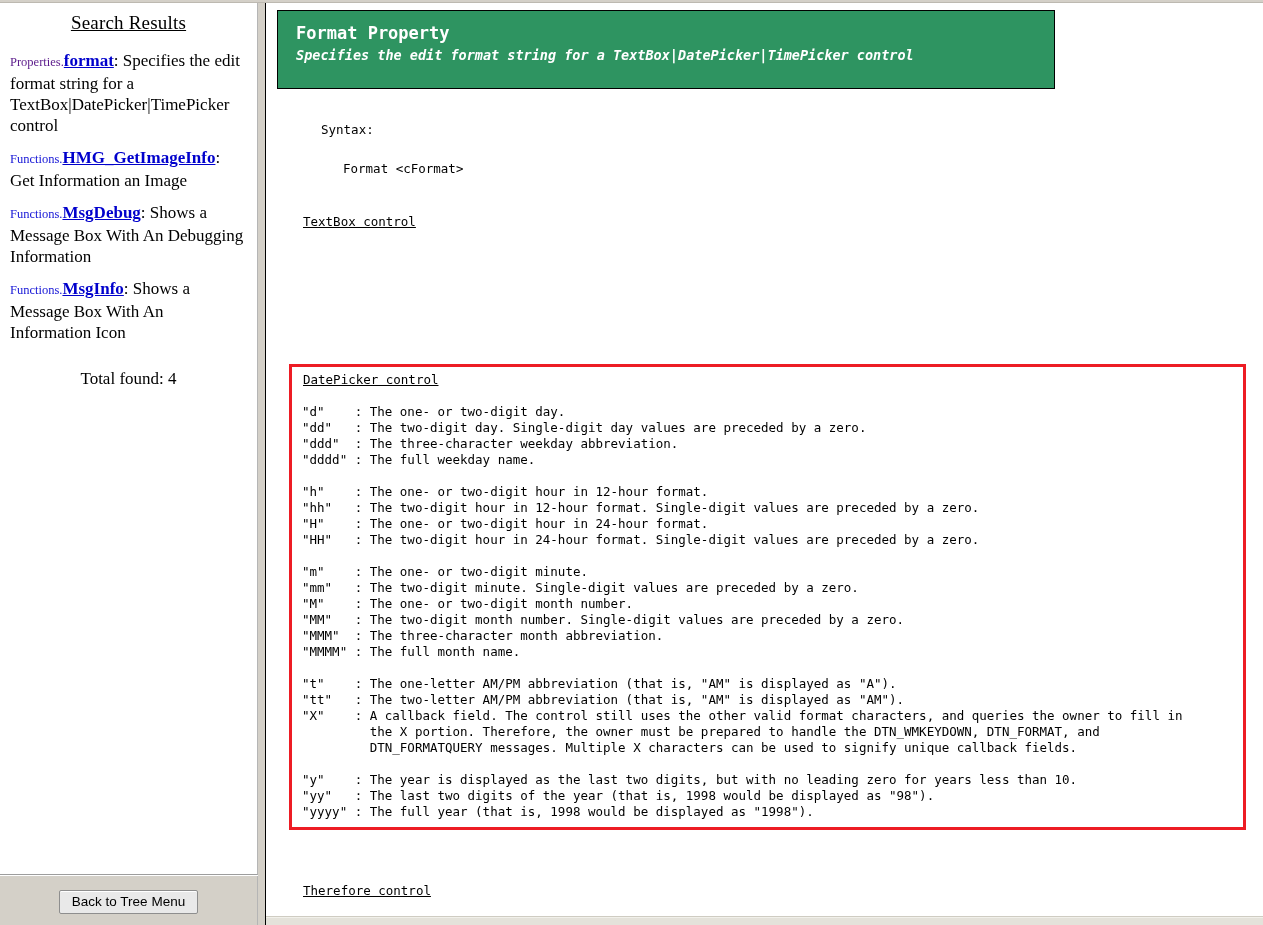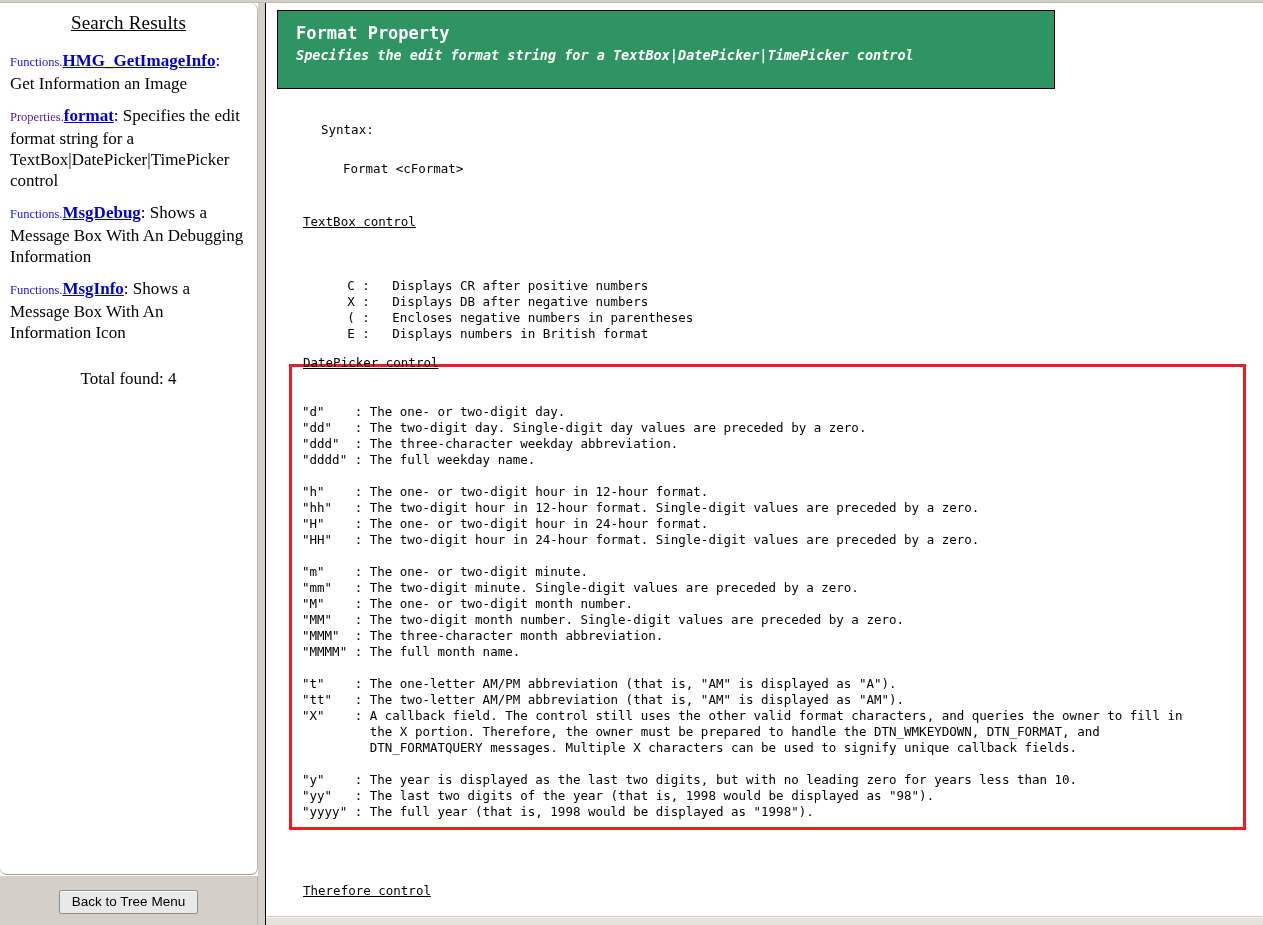--- a/index.html
+++ b/index.html
@@ -39,21 +39,20 @@
   .left-scroll {
     position: absolute;
     left: 0; top: 0;
     width: 258px;
     height: 872px;
     background: #ffffff;
     overflow: hidden;
     box-sizing: border-box;
     border-bottom: 1px solid #9d9d9d;
     border-right: 1px solid #b5b5b5;
-    border-radius: 7px;
   }
   .search-title {
     text-align: center;
     font-size: 19px;
     font-family: "Liberation Serif", serif;
     color: #000000;
     text-decoration: underline;
     margin: 9px 0 0 0;
     letter-spacing: 0.2px;
   }
@@ -190,21 +189,21 @@
   .blk-textbox-fmt { position: absolute; left: 36px; top: 243px; }
   .blk-textbox-list { position: absolute; left: 36px; top: 275px; }
   .redbox {
     position: absolute;
     left: 23px; top: 361px;
     width: 957px;
     height: 466px;
     border: 3px solid #ed1c24;
     box-sizing: border-box;
   }
-  .blk-dp-head { position: absolute; left: 37px; top: 352px; }
+  .blk-dp-head { position: absolute; left: 37px; top: 369px; }
   .blk-dp-g1 { position: absolute; left: 36px; top: 401px; }
   .blk-dp-g2 { position: absolute; left: 36px; top: 481px; }
   .blk-dp-g3 { position: absolute; left: 36px; top: 561px; }
   .blk-dp-g4 { position: absolute; left: 36px; top: 673px; }
   .blk-dp-g5 { position: absolute; left: 36px; top: 769px; }
   .blk-tp-head { position: absolute; left: 37px; top: 880px; }
   .blk-tp-list { position: absolute; left: 36px; top: 912px; }
   
   .hscroll {
     position: absolute;
@@ -228,25 +227,25 @@
 <div id="app">
 
   <div class="top-rule"></div>
 
   <div class="left-pane">
     <div class="left-scroll">
       <div class="search-title">Search Results</div>
       <div class="results">
 
         <div class="result-item">
+          <span class="cat-prefix properties">Properties.</span><span class="res-link">format</span><span>: Specifies the edit format string for a TextBox|DatePicker|TimePicker control</span>
+        </div>
+
+        <div class="result-item">
           <span class="cat-prefix functions">Functions.</span><span class="res-link">HMG_GetImageInfo</span><span>: Get Information an Image</span>
-        </div>
-
-        <div class="result-item">
-          <span class="cat-prefix properties">Properties.</span><span class="res-link">format</span><span>: Specifies the edit format string for a TextBox|DatePicker|TimePicker control</span>
         </div>
 
         <div class="result-item">
           <span class="cat-prefix functions">Functions.</span><span class="res-link">MsgDebug</span><span>: Shows a Message Box With An Debugging Information</span>
         </div>
 
         <div class="result-item">
           <span class="cat-prefix functions">Functions.</span><span class="res-link">MsgInfo</span><span>: Shows a Message Box With An Information Icon</span>
         </div>
 
@@ -267,24 +266,20 @@
 
       <div class="banner">
         <div class="banner-title">Format Property</div>
         <div class="banner-sub">Specifies the edit format string for a TextBox|DatePicker|TimePicker control</div>
       </div>
 
       <div class="mono blk-syntax">Syntax:</div>
       <div class="mono blk-syntax-line">Format &lt;cFormat&gt;</div>
 
       <div class="section-head blk-textbox-head">TextBox control</div>
-      <div class="mono blk-textbox-list">      C :   Displays CR after positive numbers
-      X :   Displays DB after negative numbers
-      ( :   Encloses negative numbers in parentheses
-      E :   Displays numbers in British format</div>
 
       <div class="redbox"></div>
 
       <div class="section-head blk-dp-head">DatePicker control</div>
       <div class="mono blk-dp-g1">"d"    : The one- or two-digit day.
 "dd"   : The two-digit day. Single-digit day values are preceded by a zero.
 "ddd"  : The three-character weekday abbreviation.
 "dddd" : The full weekday name.</div>
       <div class="mono blk-dp-g2">"h"    : The one- or two-digit hour in 12-hour format.
 "hh"   : The two-digit hour in 12-hour format. Single-digit values are preceded by a zero.

